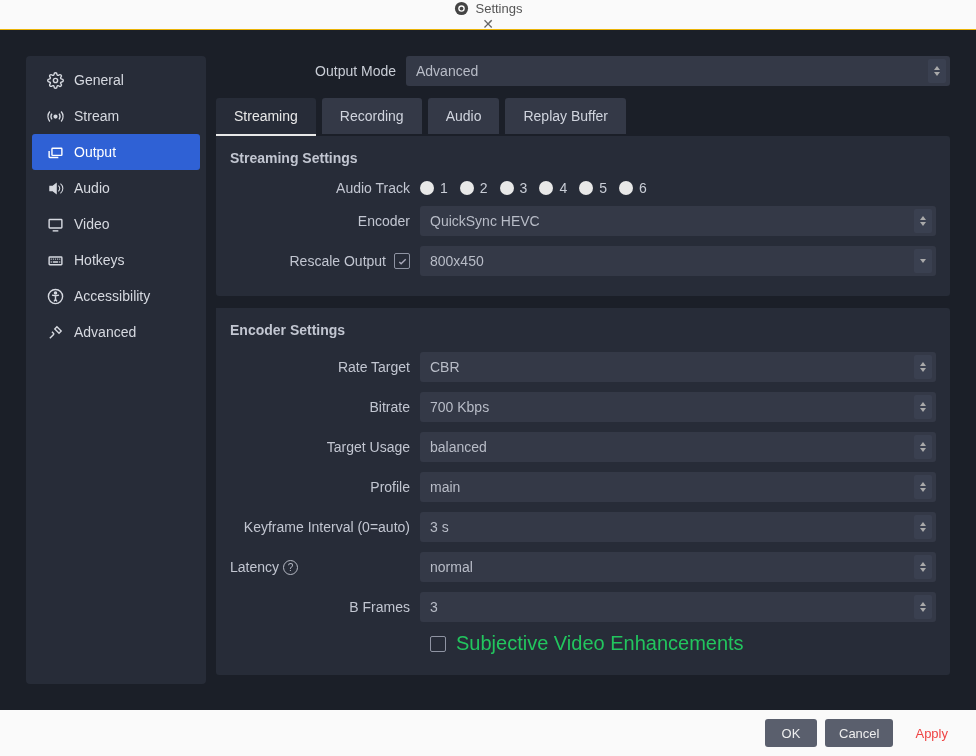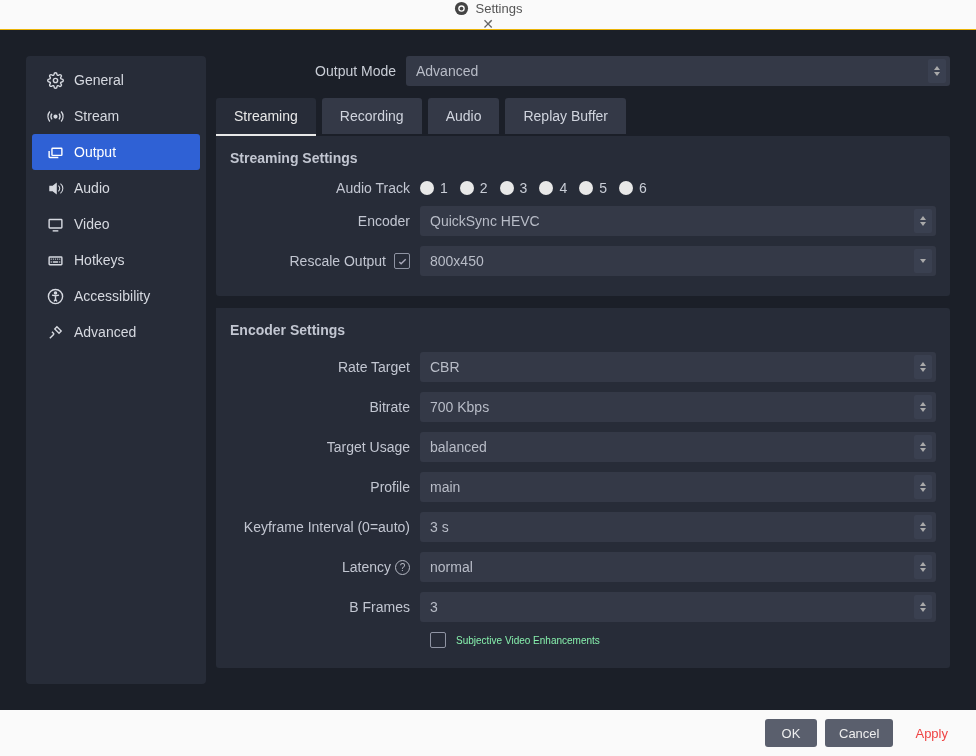--- a/index.html
+++ b/index.html
@@ -108,21 +108,21 @@
   .radio-dot {
     width:14px; height:14px; border-radius:50%; background:#e8e8e8; display:inline-block;
   }
   .checkbox {
     width:16px; height:16px; border:1.5px solid #7b808e; border-radius:2px;
     display:inline-flex; align-items:center; justify-content:center; flex-shrink:0;
   }
   .checkbox.checked { border-color:#8f94a3; }
   .checkbox.checked svg { display:block; }
   .checkbox svg { display:none; }
-  .after-check-label { color:#86efac; font-size:10px; }
+  .after-check-label { color:#22c55e; font-size:20px; }
   .help-icon {
     width:15px; height:15px; border:1.5px solid #b5b9c4; border-radius:50%;
     display:inline-flex; align-items:center; justify-content:center; font-size:10px;
     margin-left:4px; color:#b5b9c4;
   }
   .footer {
     height:46px; display:flex; align-items:center; justify-content:flex-end;
     gap:8px; padding:0 14px; background:#fafafa;
   }
   .btn {
@@ -339,21 +339,21 @@
 
       <div class="form-row">
         <div class="label-col">Keyframe Interval (0=auto)</div>
         <div class="select">
           <span>3 s</span>
           <span class="spinner"></span>
         </div>
       </div>
 
       <div class="form-row">
-        <div class="label-col" style="display:flex; justify-content:flex-end; align-items:center;">
+        <div class="label-col" style="display:flex; justify-content:flex-start; align-items:center;">
           <span>Latency</span>
           <span class="help-icon">?</span>
         </div>
         <div class="select">
           <span>normal</span>
           <span class="spinner"></span>
         </div>
       </div>
 
       <div class="form-row">

